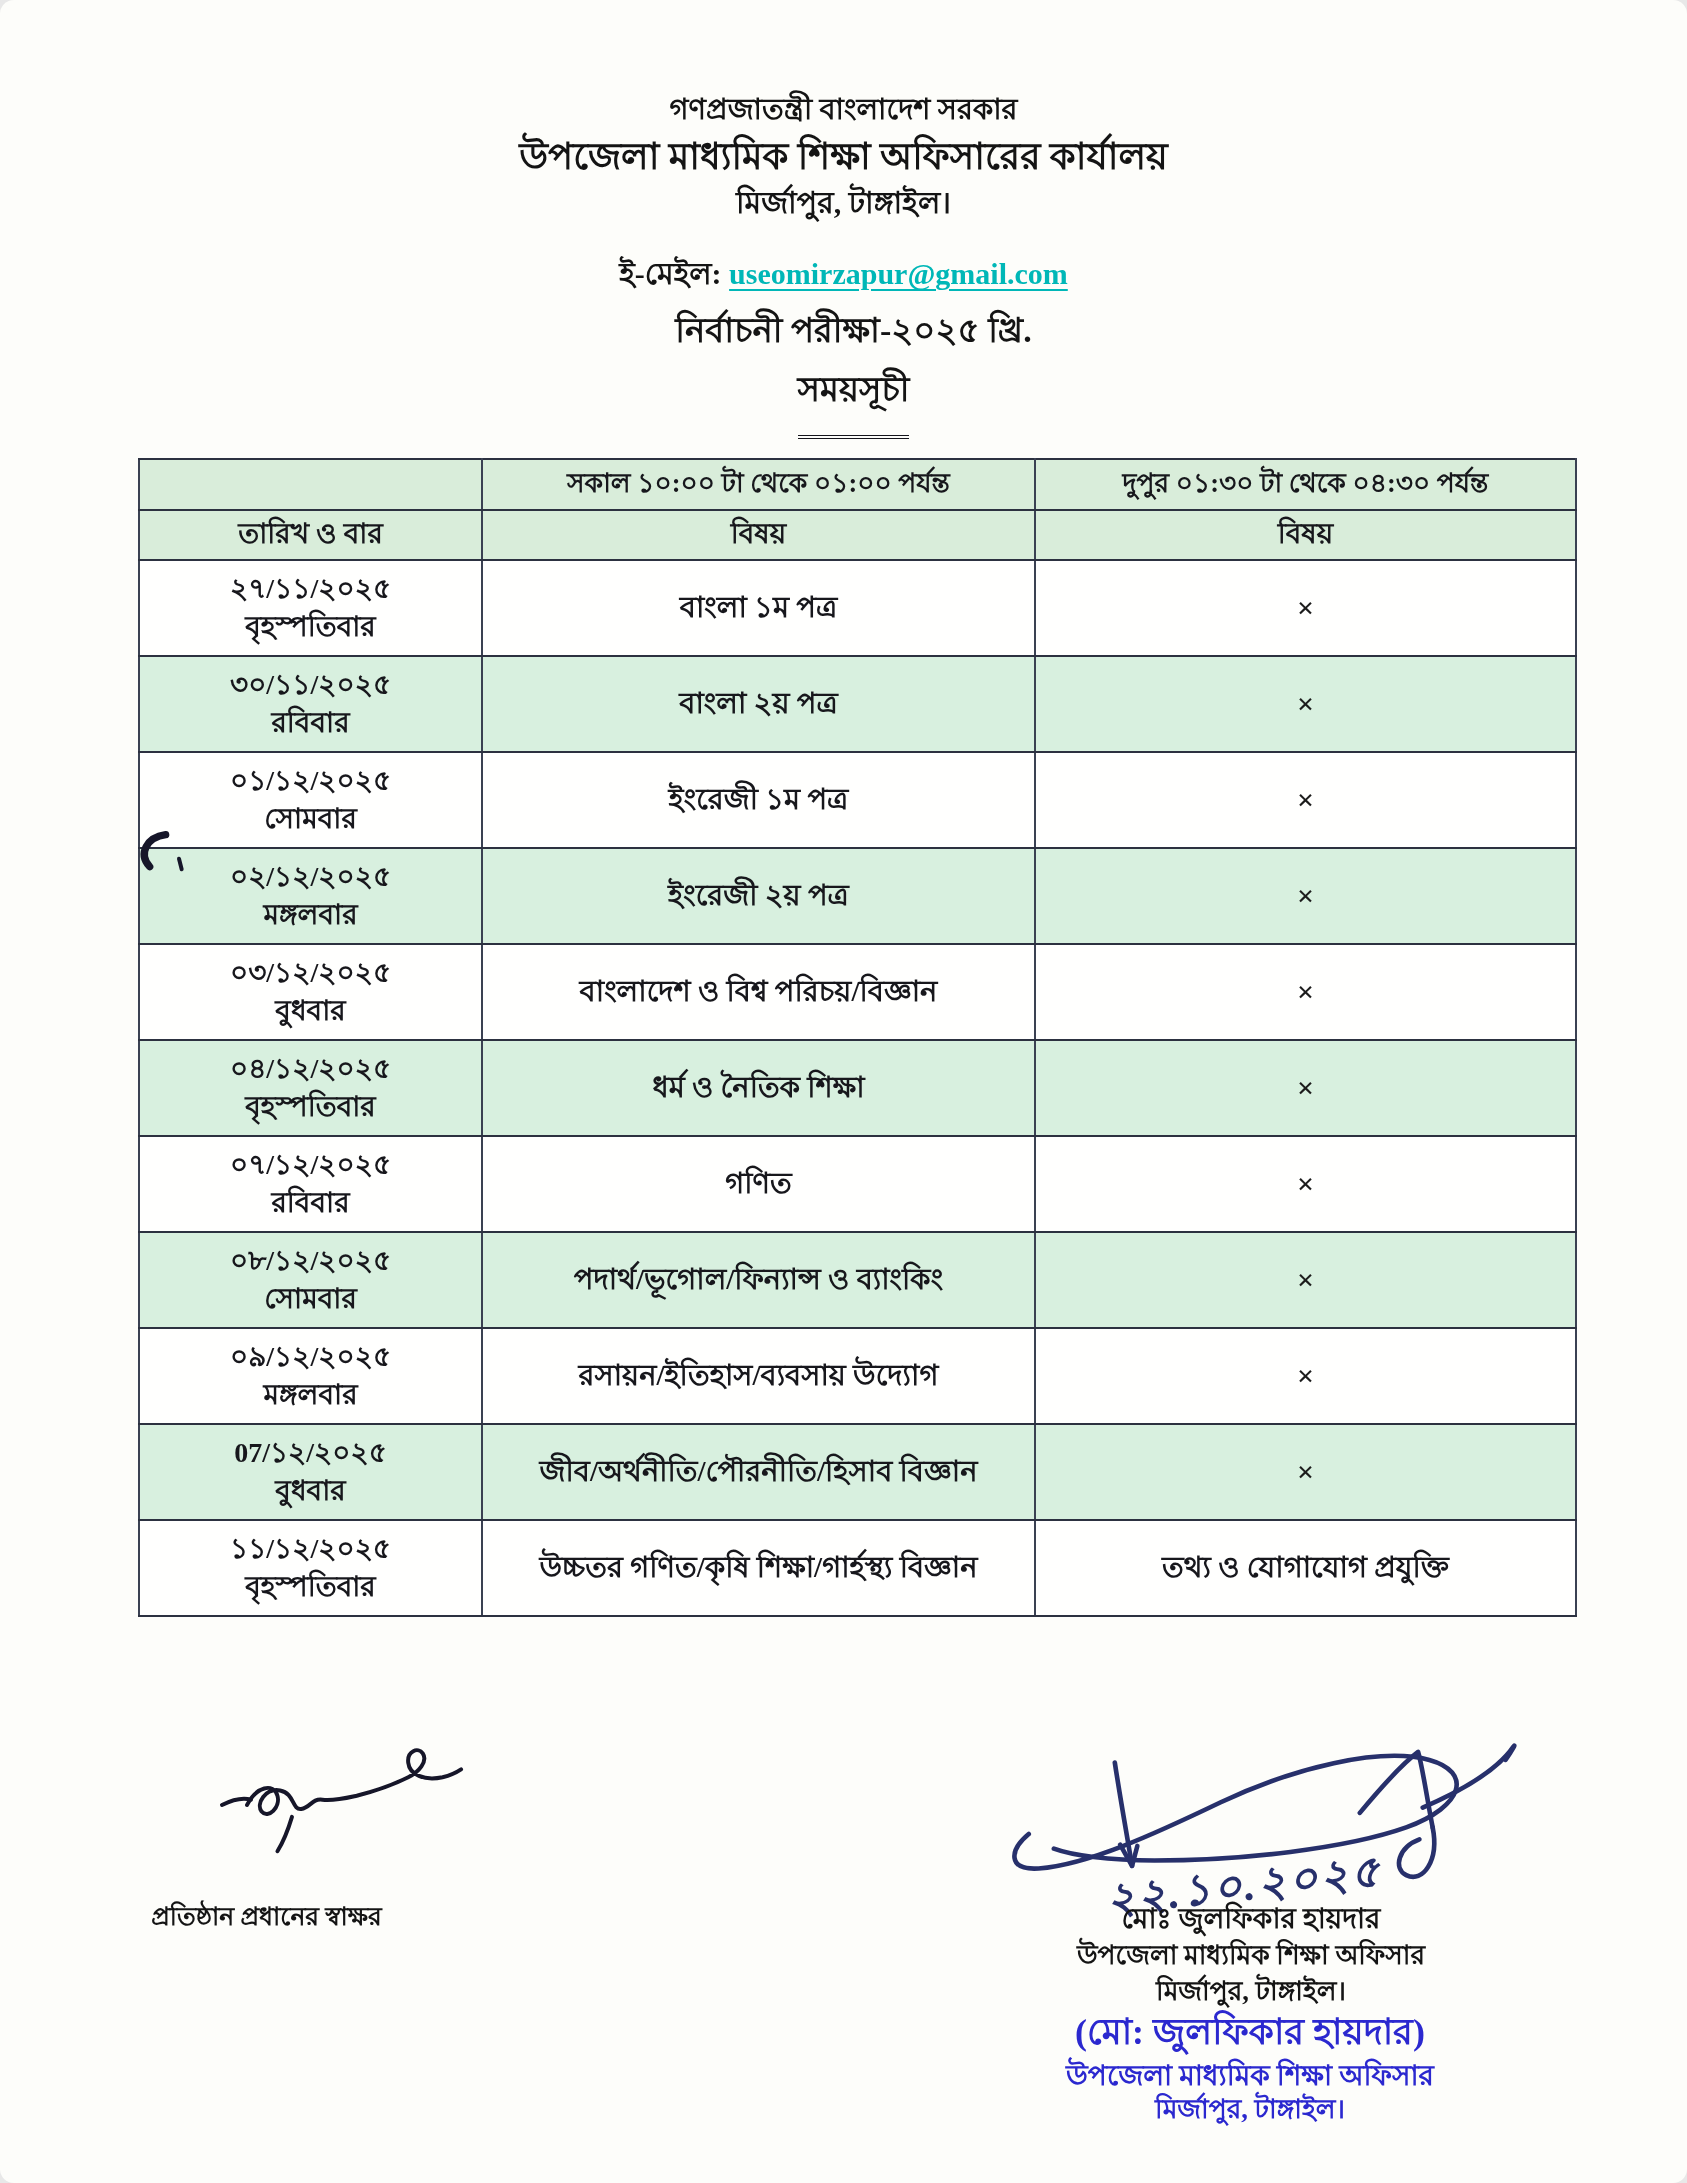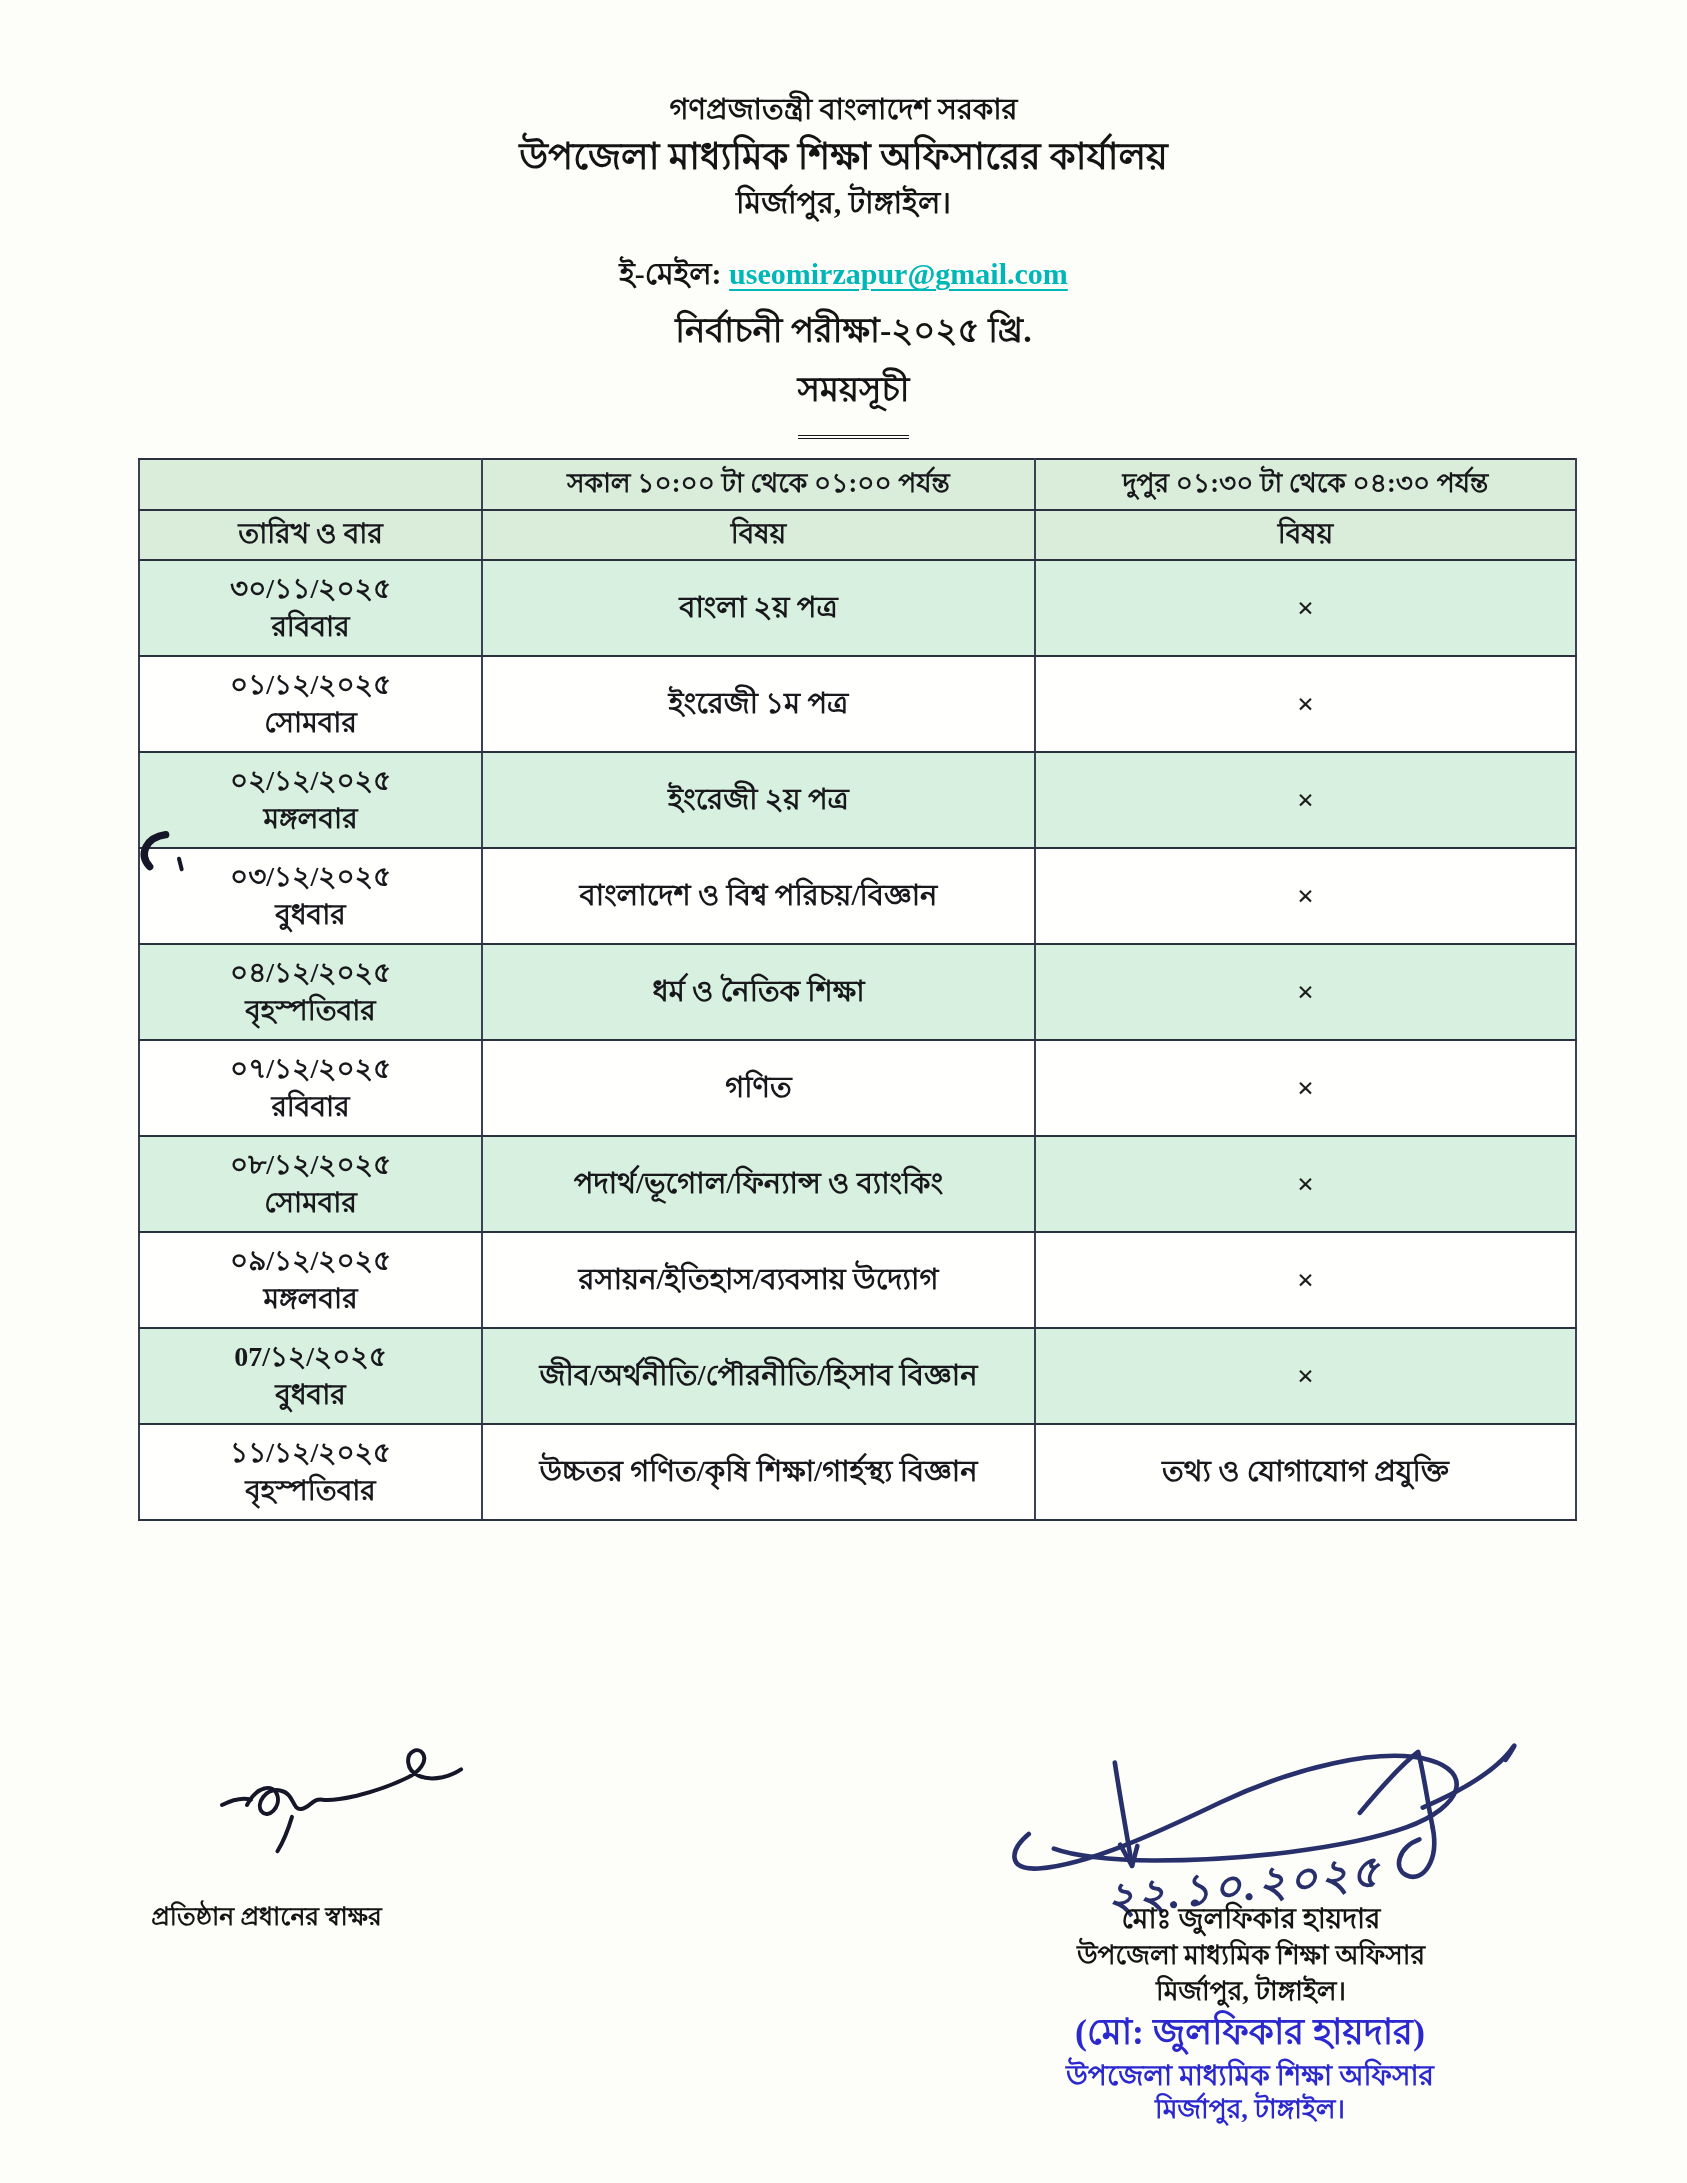--- a/index.html
+++ b/index.html
@@ -4,20 +4,21 @@
 <style>
   html,body{margin:0;padding:0;background:#e8e8e8;}
   .page{
     position:relative;
     width:1687px;height:2183px;
     margin:0 auto;
     background:#fdfdfa;
     font-family:"Liberation Serif","DejaVu Serif",serif;
     color:#141414;
     overflow:hidden;
+    border-radius:14px;
   }
   
   .doc-header{position:absolute;top:91px;left:0;width:100%;text-align:center;font-weight:bold;}
   .org-line1{font-size:29px;line-height:1.25;}
   .org-line2{font-size:37px;line-height:1.3;margin-top:5.3px;}
   .org-line3{font-size:30px;line-height:1.3;margin-top:2.6px;}
   .email-line{font-size:30px;margin-top:28px;}
   .email-link{color:var(--email,#00b7b7);text-decoration:underline;text-decoration-thickness:2px;text-underline-offset:4.6px;}
   .title-block{position:absolute;top:310px;left:10px;width:100%;text-align:center;font-weight:bold;}
   .doc-title{font-size:34px;line-height:1.25;}
@@ -100,20 +101,28 @@
         <th>সকাল ১০:০০ টা থেকে ০১:০০ পর্যন্ত</th>
         <th>দুপুর ০১:৩০ টা থেকে ০৪:৩০ পর্যন্ত</th>
       </tr>
       <tr class="head-row2">
         <th>তারিখ ও বার</th>
         <th>বিষয়</th>
         <th>বিষয়</th>
       </tr>
     </thead>
     <tbody>
+        <tr>
+          <td class="date-day">
+            <div>২৭/১১/২০২৫</div>
+            <div>বৃহস্পতিবার</div>
+          </td>
+          <td class="morning-cell">বাংলা ১ম পত্র</td>
+          <td class="afternoon-cell cross">×</td>
+        </tr>
         <tr class="shaded">
           <td class="date-day">
             <div>৩০/১১/২০২৫</div>
             <div>রবিবার</div>
           </td>
           <td class="morning-cell">বাংলা ২য় পত্র</td>
           <td class="afternoon-cell cross">×</td>
         </tr>
         <tr>
           <td class="date-day">

